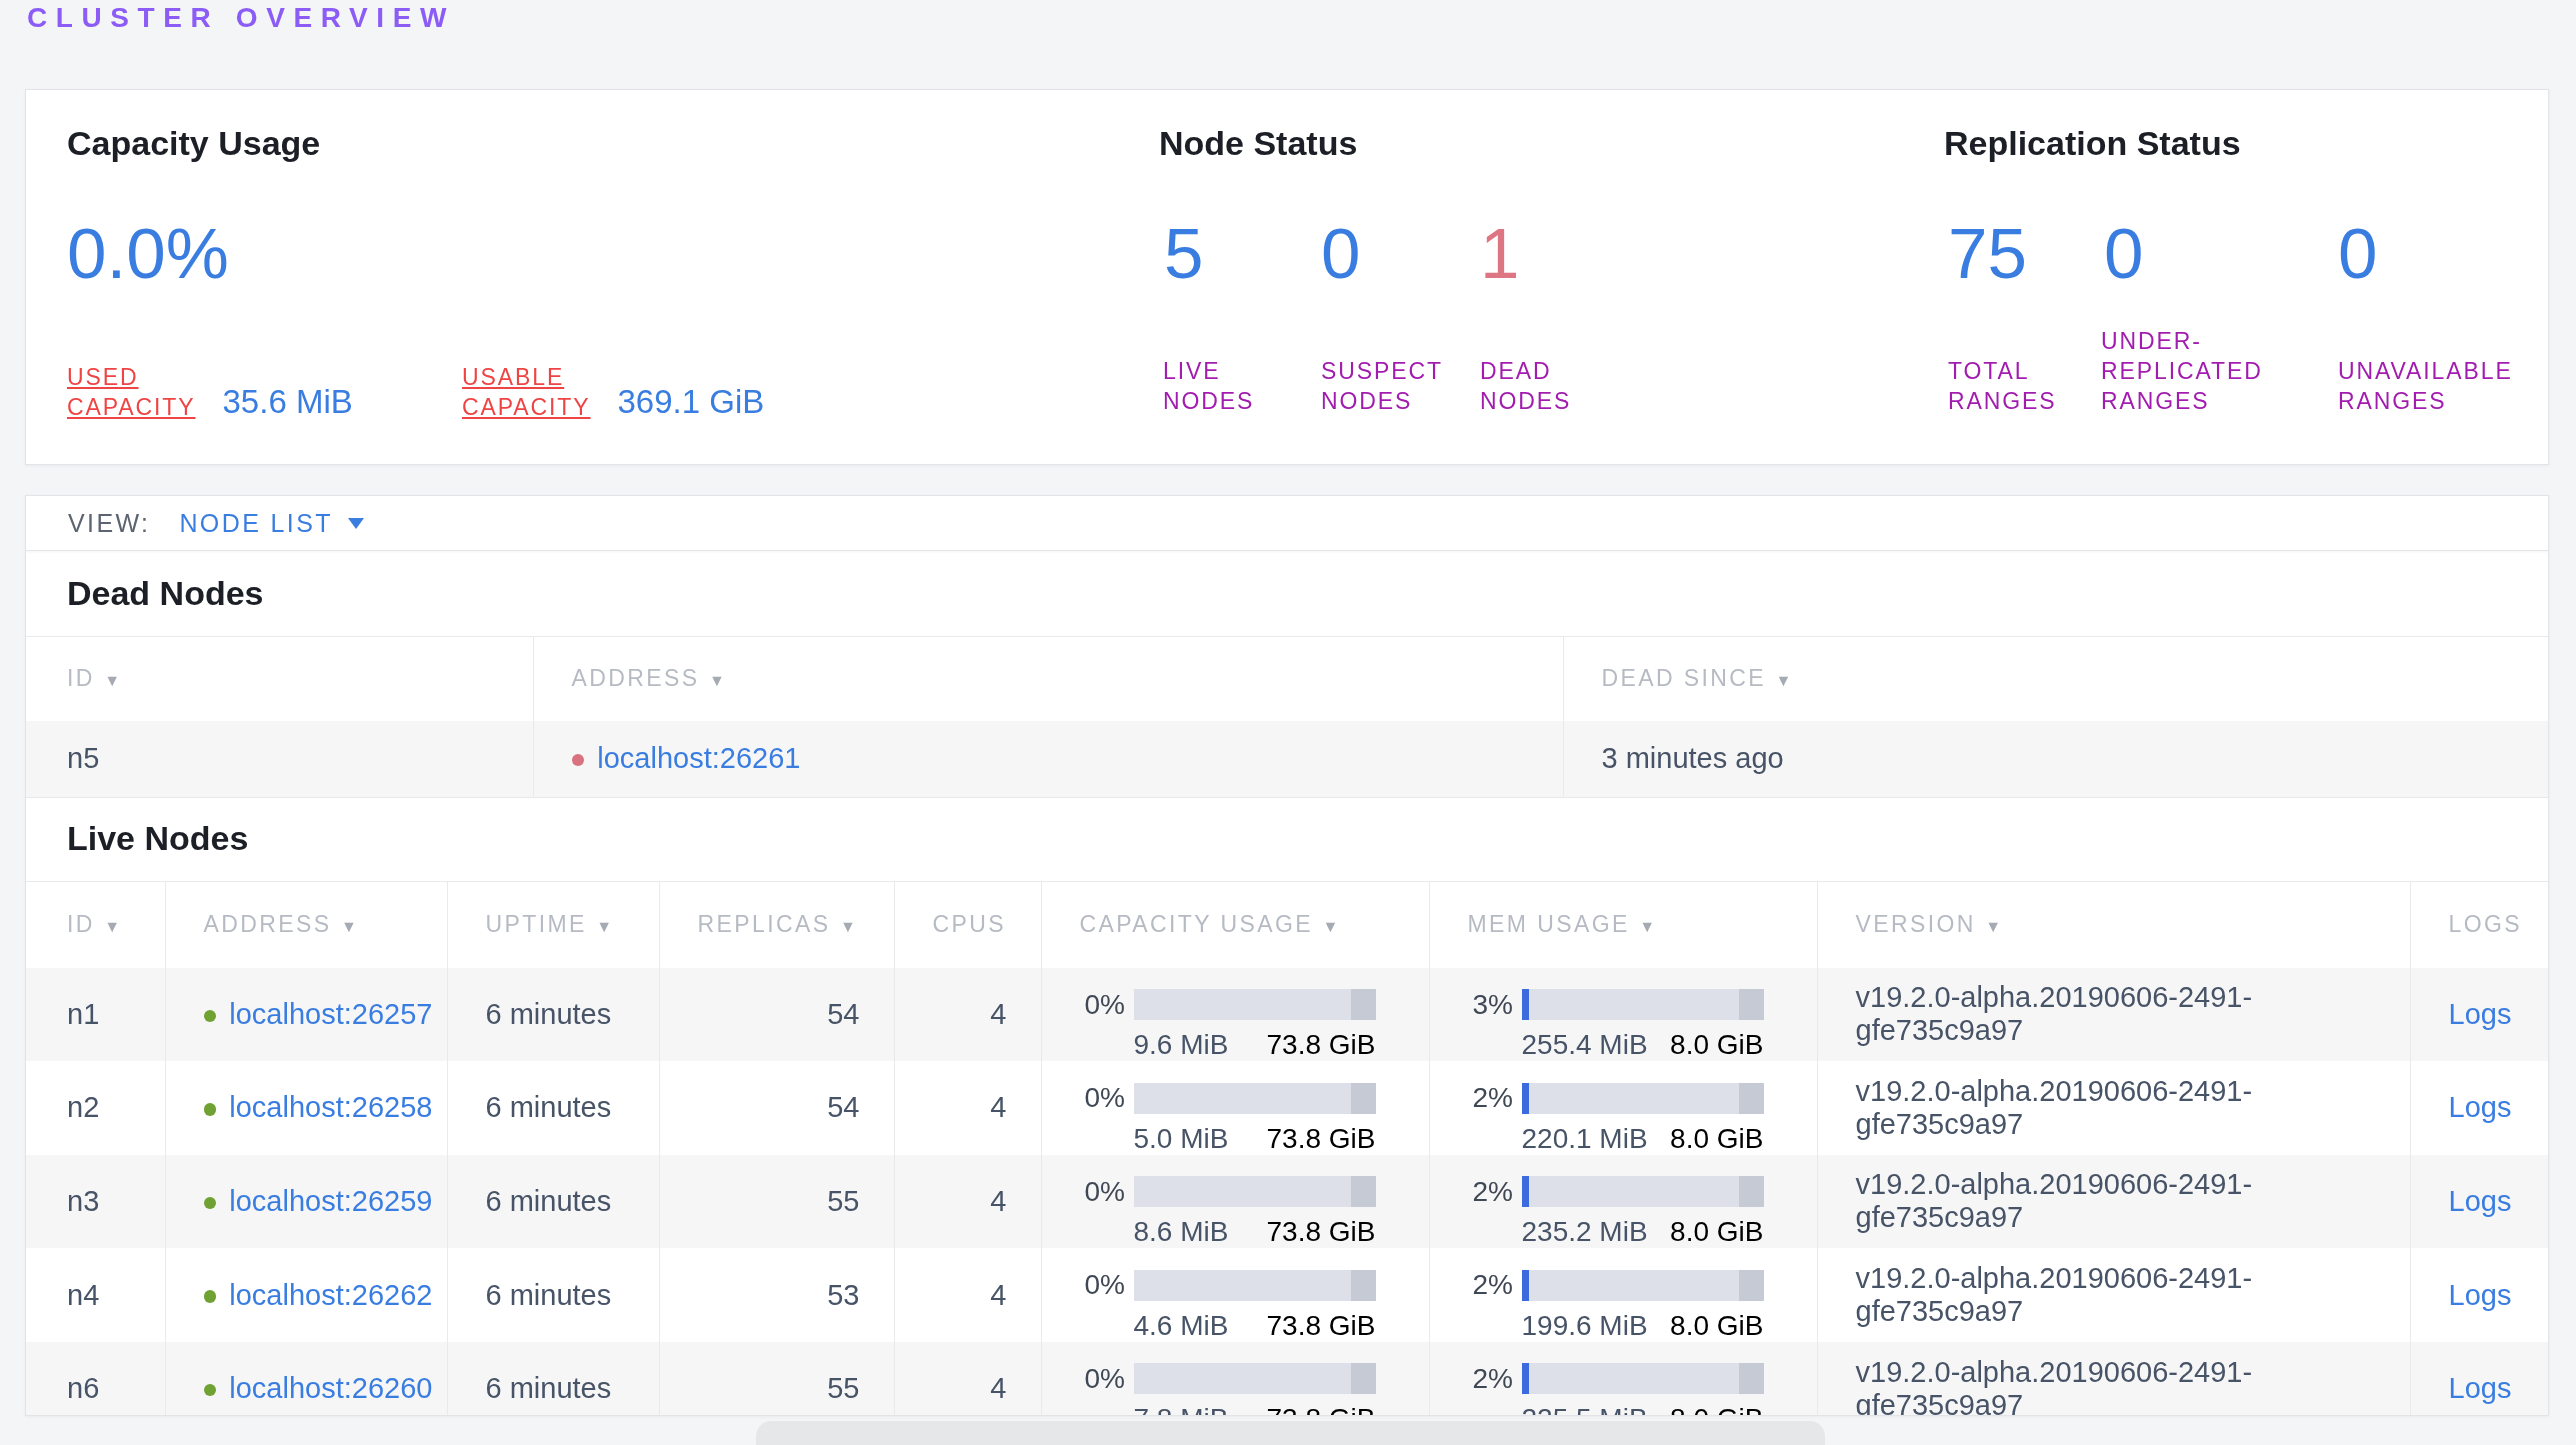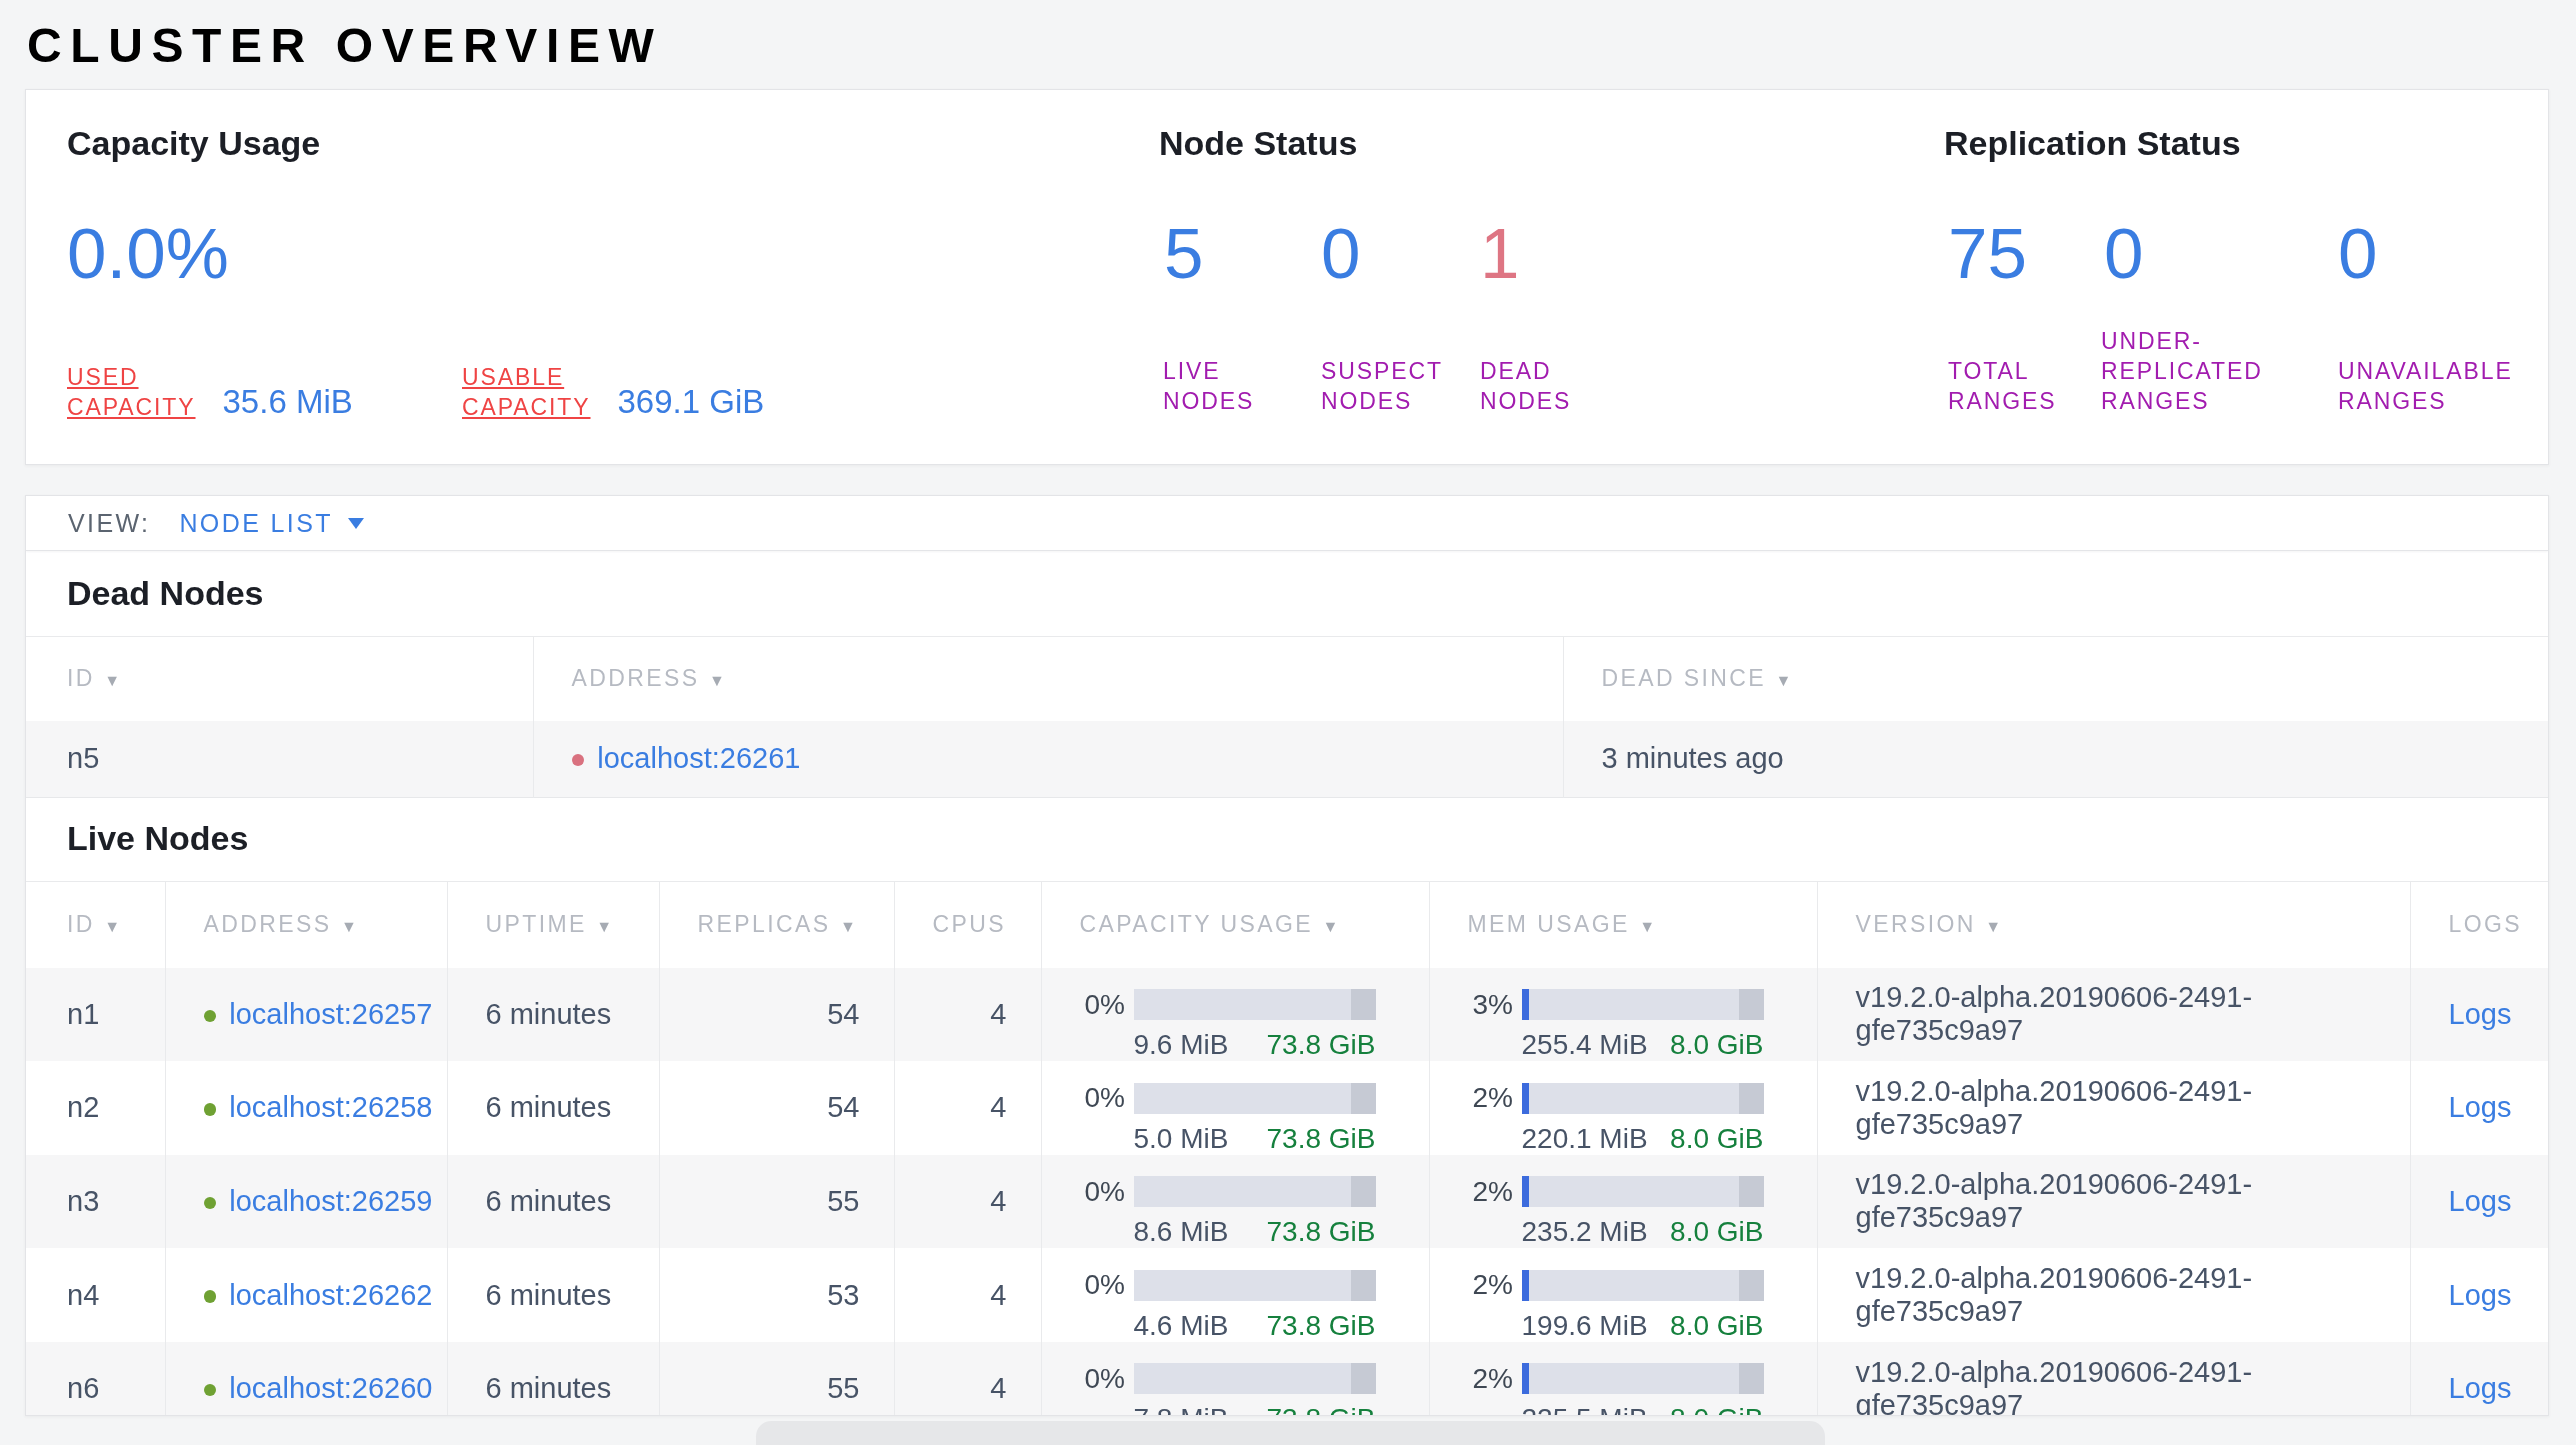--- a/index.html
+++ b/index.html
@@ -5,23 +5,23 @@
   * { margin:0; padding:0; box-sizing:border-box; }
   html,body { width:2576px; height:1446px; }
   body {
     position:relative;
     background:#f4f5f6;
     font-family:"Liberation Sans", sans-serif;
     color:#475366;
     overflow:hidden;
   }
   .page-title {
-    position:absolute; left:27px; top:18px;
-    font-size:48px; font-weight:700; letter-spacing:8.6px;
-    color:#000000;
+    position:absolute; left:27px; top:2px;
+    font-size:28px; font-weight:700; letter-spacing:8.6px;
+    color:#8b5cf6;
   }
   .card {
     position:absolute; left:25px; width:2524px;
     background:#ffffff;
     border:1px solid #e3e4e7;
     box-shadow:0 1px 2.9px rgba(60,64,70,.06);
   }
   #summary-card { top:89px; height:376px; }
   #main-card { top:495px; height:921px; overflow:hidden; }
 
@@ -155,21 +155,21 @@
   .ubar {
     position:relative; flex:1; height:31px; background:#dde0e9; overflow:hidden;
   }
   .ubar .fill { position:absolute; left:0; top:0; height:100%; background:#3c6bdd; }
   .ubar .dark { position:absolute; right:0; top:0; height:100%; width:10.2%; background:#c6cad4; }
   .usage-bottom {
     display:flex; justify-content:space-between;
     margin-left:92px; margin-top:8.6px; font-size:28px;
   }
   .usage-bottom .used { color:#475366; }
-  .usage-bottom .total { color:#15803d; }
+  .usage-bottom .total { color:#000000; }
 
   
   #bottom-sheet {
     position:absolute; left:756px; top:1421px; width:1069px; height:38px;
     background:#e6e7e9; border-radius:15.3px;
   }
 </style>
 </head>
 <body>
 

